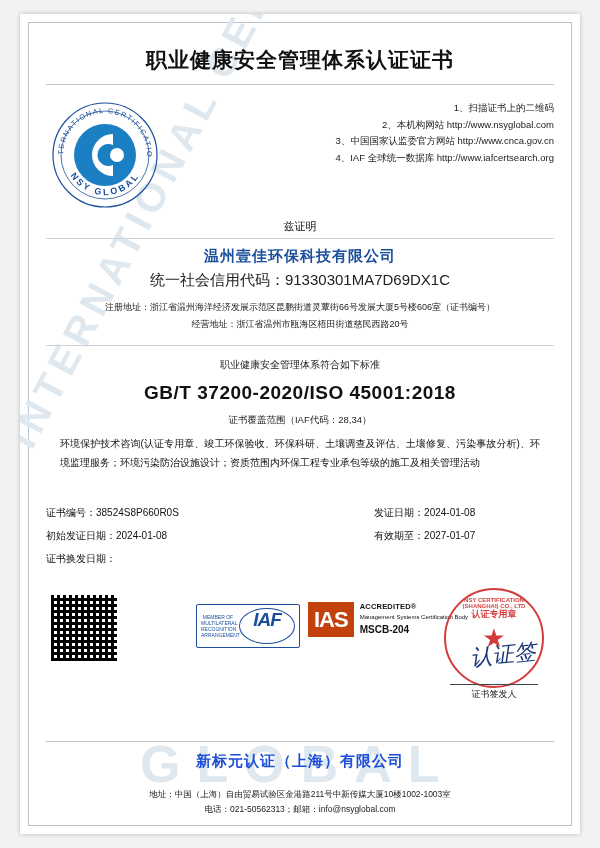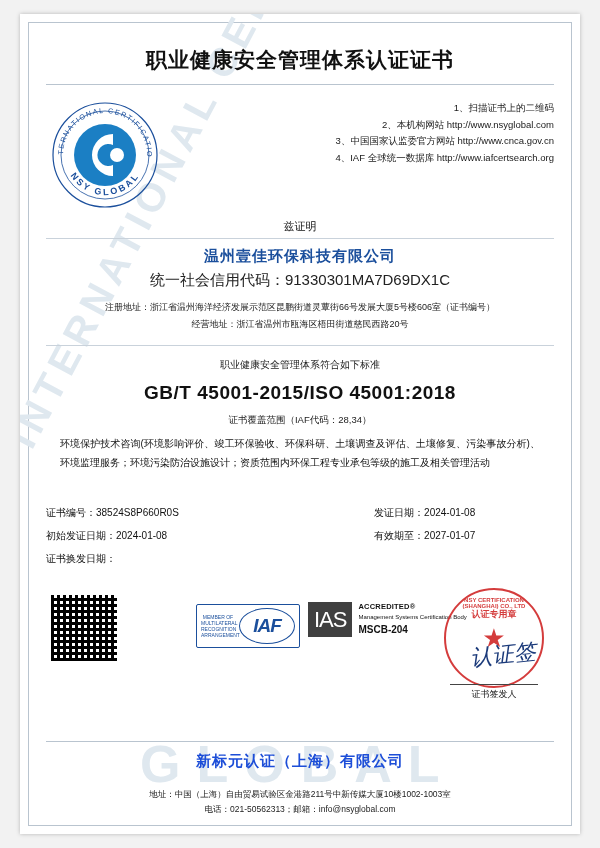--- a/index.html
+++ b/index.html
@@ -223,35 +223,35 @@
     font-weight: bold;
     color: #1b4f9c;
     font-style: italic;
     letter-spacing: -1px;
   }
   .iaf-oval {
     position: relative;
     width: 56px; height: 34px;
     border: 1.5px solid #1b4f9c;
     border-radius: 50%;
-    display: flex; align-items: center; justify-content: center;
+    display: flex; justify-content: center;
   }
   .ias {
     position: absolute;
     left: 262px;
     top: 14px;
     display: flex;
     align-items: stretch;
     gap: 6px;
   }
   .ias-box {
-    background: #404040;
+    background: #c2410c;
     color: #fff;
     font-size: 22px;
-    font-weight: normal;
+    font-weight: bold;
     padding: 4px 6px;
     letter-spacing: -1px;
     display: flex;
     align-items: center;
   }
   .ias-txt {
     font-size: 6px;
     color: #111;
     line-height: 1.4;
     display: flex;
@@ -411,23 +411,23 @@
     <div class="certify">兹证明</div>
     <hr class="hr-thin">
 
     <div class="company">温州壹佳环保科技有限公司</div>
     <div class="credit">统一社会信用代码：91330301MA7D69DX1C</div>
     <div class="addr">注册地址：浙江省温州海洋经济发展示范区昆鹏街道灵蕈街66号发展大厦5号楼606室（证书编号）</div>
     <div class="addr">经营地址：浙江省温州市瓯海区梧田街道慈民西路20号</div>
 
     <hr class="hr-thin" style="margin-top:12px">
     <div class="std-head">职业健康安全管理体系符合如下标准</div>
-    <div class="std-code">GB/T 45001-2015/ISO 45001:2018</div>
+    <div class="std-code">GB/T 37200-2020/ISO 45001:2018</div>
     <div class="scope-head">证书覆盖范围（IAF代码：28,34）</div>
-    <div class="scope-body">环境保护技术咨询(环境影响评价、竣工环保验收、环保科研、土壤调查及评估、土壤修复、污染事故分析)、环境监理服务；环境污染防治设施设计；资质范围内环保工程专业承包等级的施工及相关管理活动</div>
+    <div class="scope-body">环境保护技术咨询(认证专用章、竣工环保验收、环保科研、土壤调查及评估、土壤修复、污染事故分析)、环境监理服务；环境污染防治设施设计；资质范围内环保工程专业承包等级的施工及相关管理活动</div>
 
     <div class="details">
       <div class="det-row">
         <div class="det-left">
           <span class="det-label">证书编号：</span><span class="det-val">38524S8P660R0S</span>
         </div>
         <div class="det-right">
           <span class="det-label">发证日期：</span><span class="det-val">2024-01-08</span>
         </div>
       </div>

